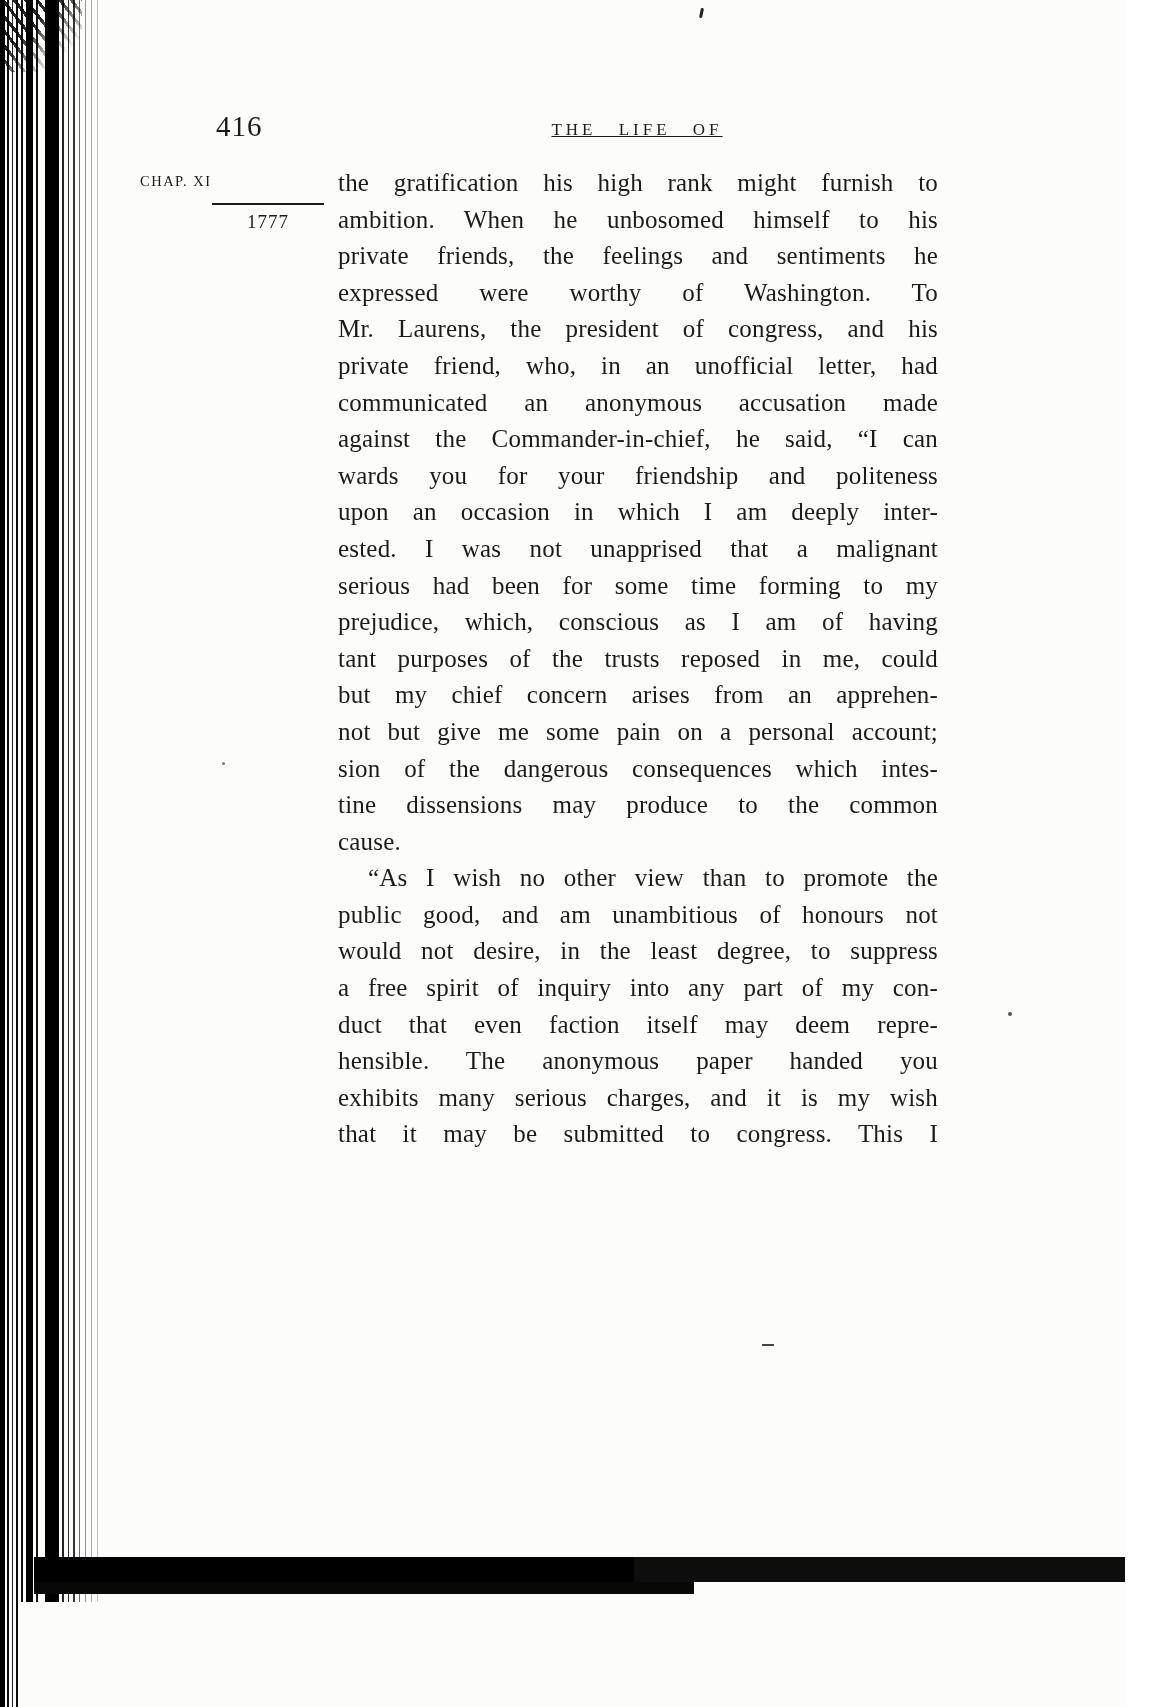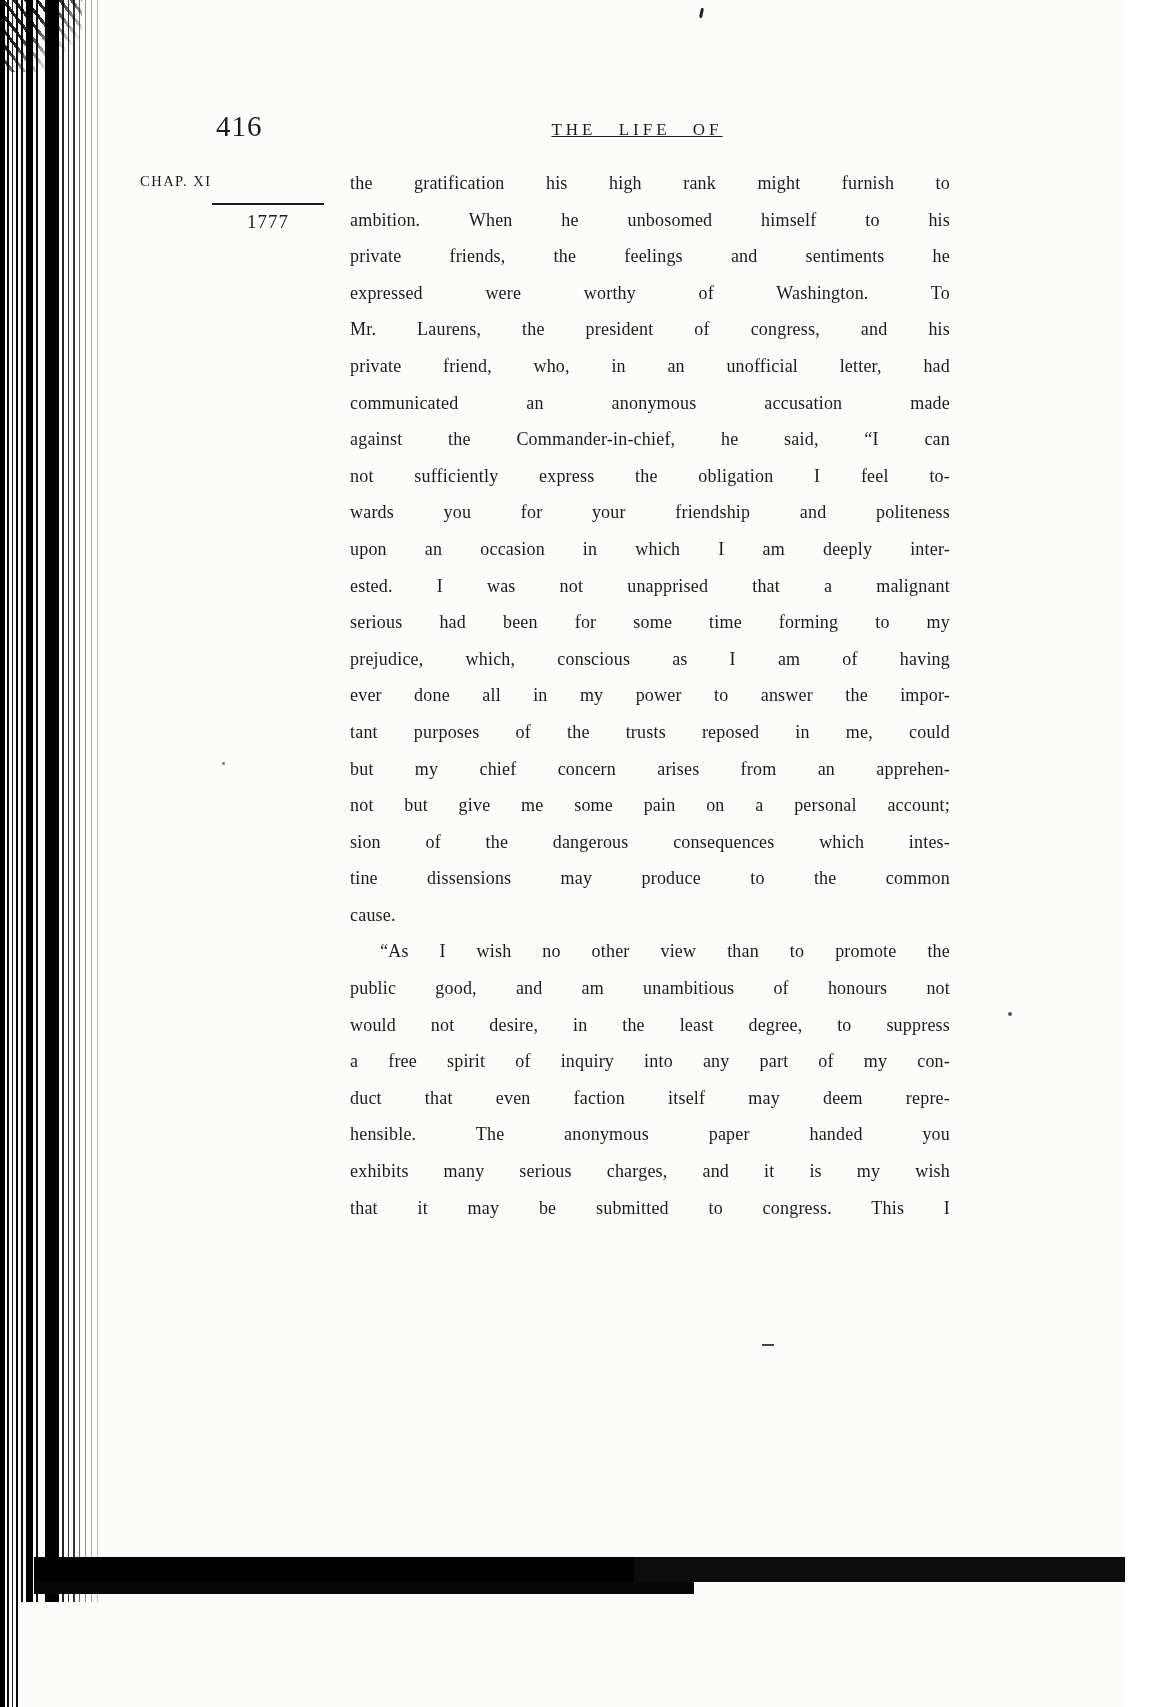--- a/index.html
+++ b/index.html
@@ -90,22 +90,22 @@
   }
   .margin-rule {
     position: absolute; left: 212px; top: 203px; width: 112px; height: 2px;
     background: #1b1b1b;
   }
   .margin-year {
     position: absolute; left: 212px; width: 112px; top: 211px;
     text-align: center; font-size: 19px; letter-spacing: 1px;
   }
   .body-text {
-    position: absolute; left: 350px; top: 165px; width: 600px;
-    font-size: 18px; line-height: 36.6px; letter-spacing: 0.2px;
+    position: absolute; left: 338px; top: 165px; width: 600px;
+    font-size: 25px; line-height: 36.6px; letter-spacing: 0.2px;
   }
   .body-text .line {
     text-align: justify;
     text-align-last: justify;
   }
   .body-text .line.flush { text-align-last: left; }
   .body-text .line.indent { text-indent: 30px; }
 </style>
 </head>
 <body>
@@ -131,27 +131,25 @@
 
   <div class="body-text">
       <div class="line">the gratification his high rank might furnish to</div>
       <div class="line">ambition. When he unbosomed himself to his</div>
       <div class="line">private friends, the feelings and sentiments he</div>
       <div class="line">expressed were worthy of Washington. To</div>
       <div class="line">Mr. Laurens, the president of congress, and his</div>
       <div class="line">private friend, who, in an unofficial letter, had</div>
       <div class="line">communicated an anonymous accusation made</div>
       <div class="line">against the Commander-in-chief, he said, “I can</div>
-      <div class="line">not sufficiently express the obligation I feel to-</div>
       <div class="line">wards you for your friendship and politeness</div>
       <div class="line">upon an occasion in which I am deeply inter-</div>
       <div class="line">ested. I was not unapprised that a malignant</div>
       <div class="line">serious had been for some time forming to my</div>
       <div class="line">prejudice, which, conscious as I am of having</div>
-      <div class="line">ever done all in my power to answer the impor-</div>
       <div class="line">tant purposes of the trusts reposed in me, could</div>
       <div class="line">but my chief concern arises from an apprehen-</div>
       <div class="line">not but give me some pain on a personal account;</div>
       <div class="line">sion of the dangerous consequences which intes-</div>
       <div class="line">tine dissensions may produce to the common</div>
       <div class="line flush">cause.</div>
       <div class="line indent">“As I wish no other view than to promote the</div>
       <div class="line">public good, and am unambitious of honours not</div>
       <div class="line">would not desire, in the least degree, to suppress</div>
       <div class="line">a free spirit of inquiry into any part of my con-</div>

